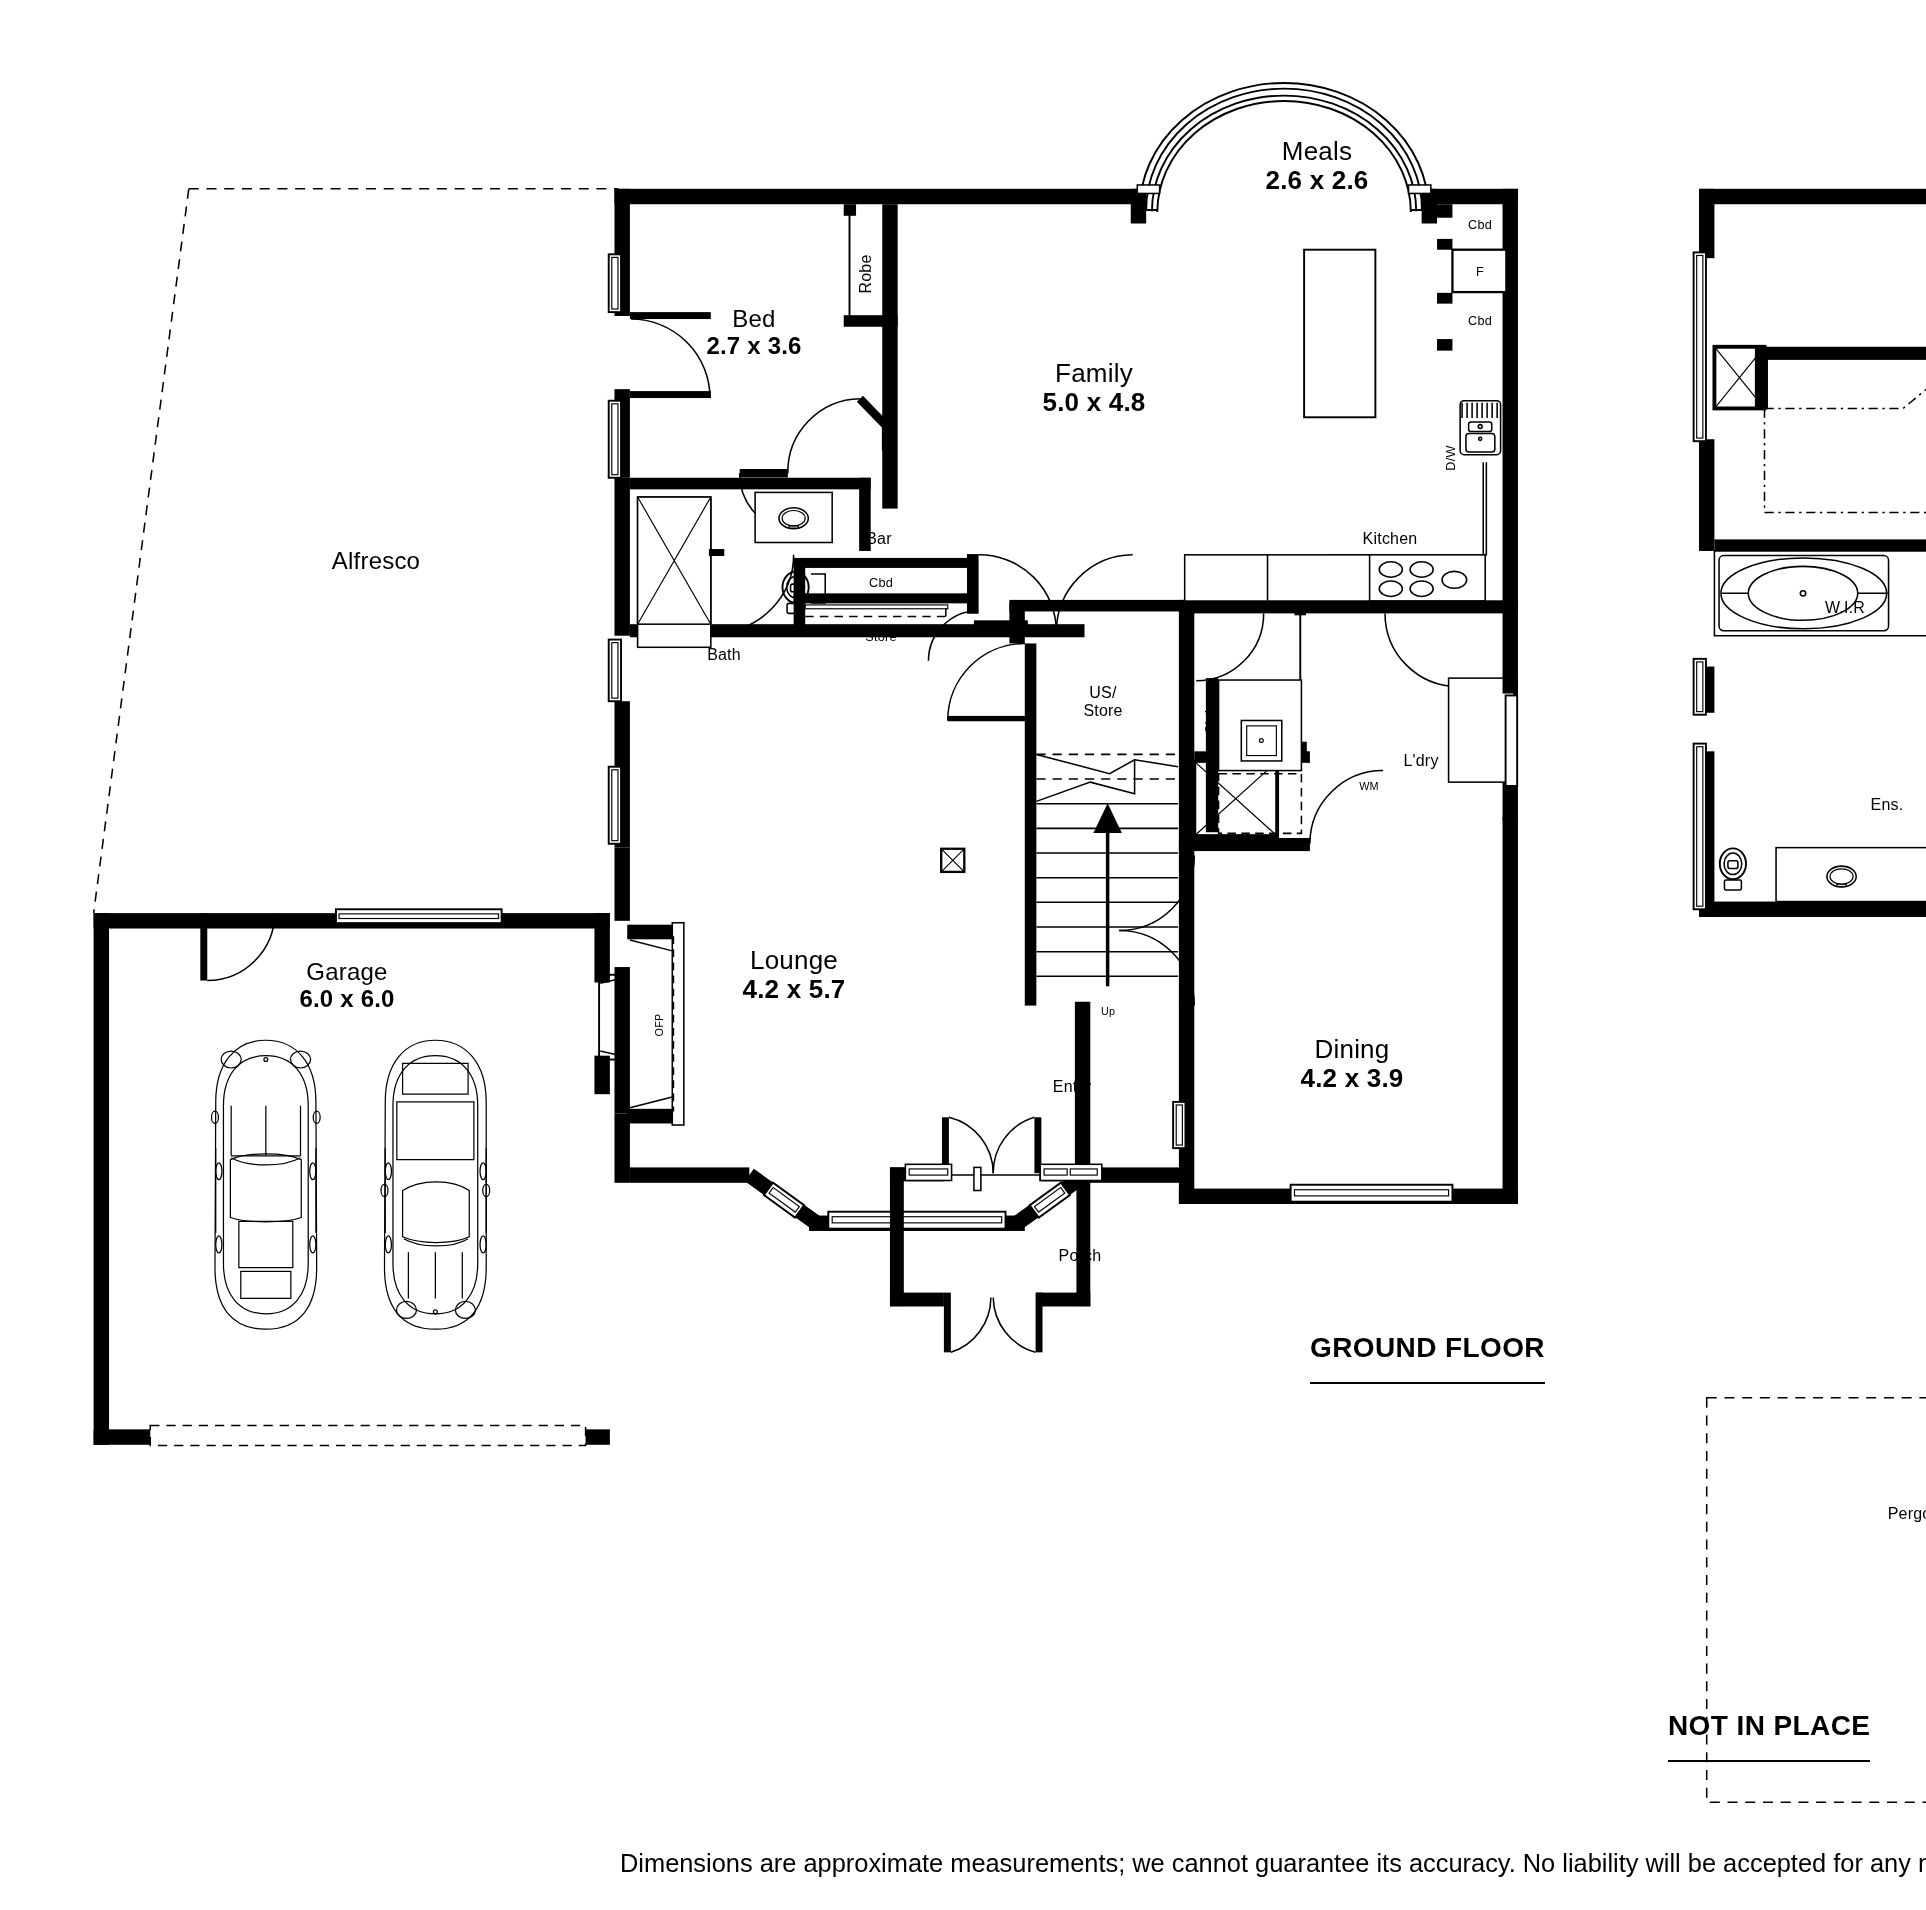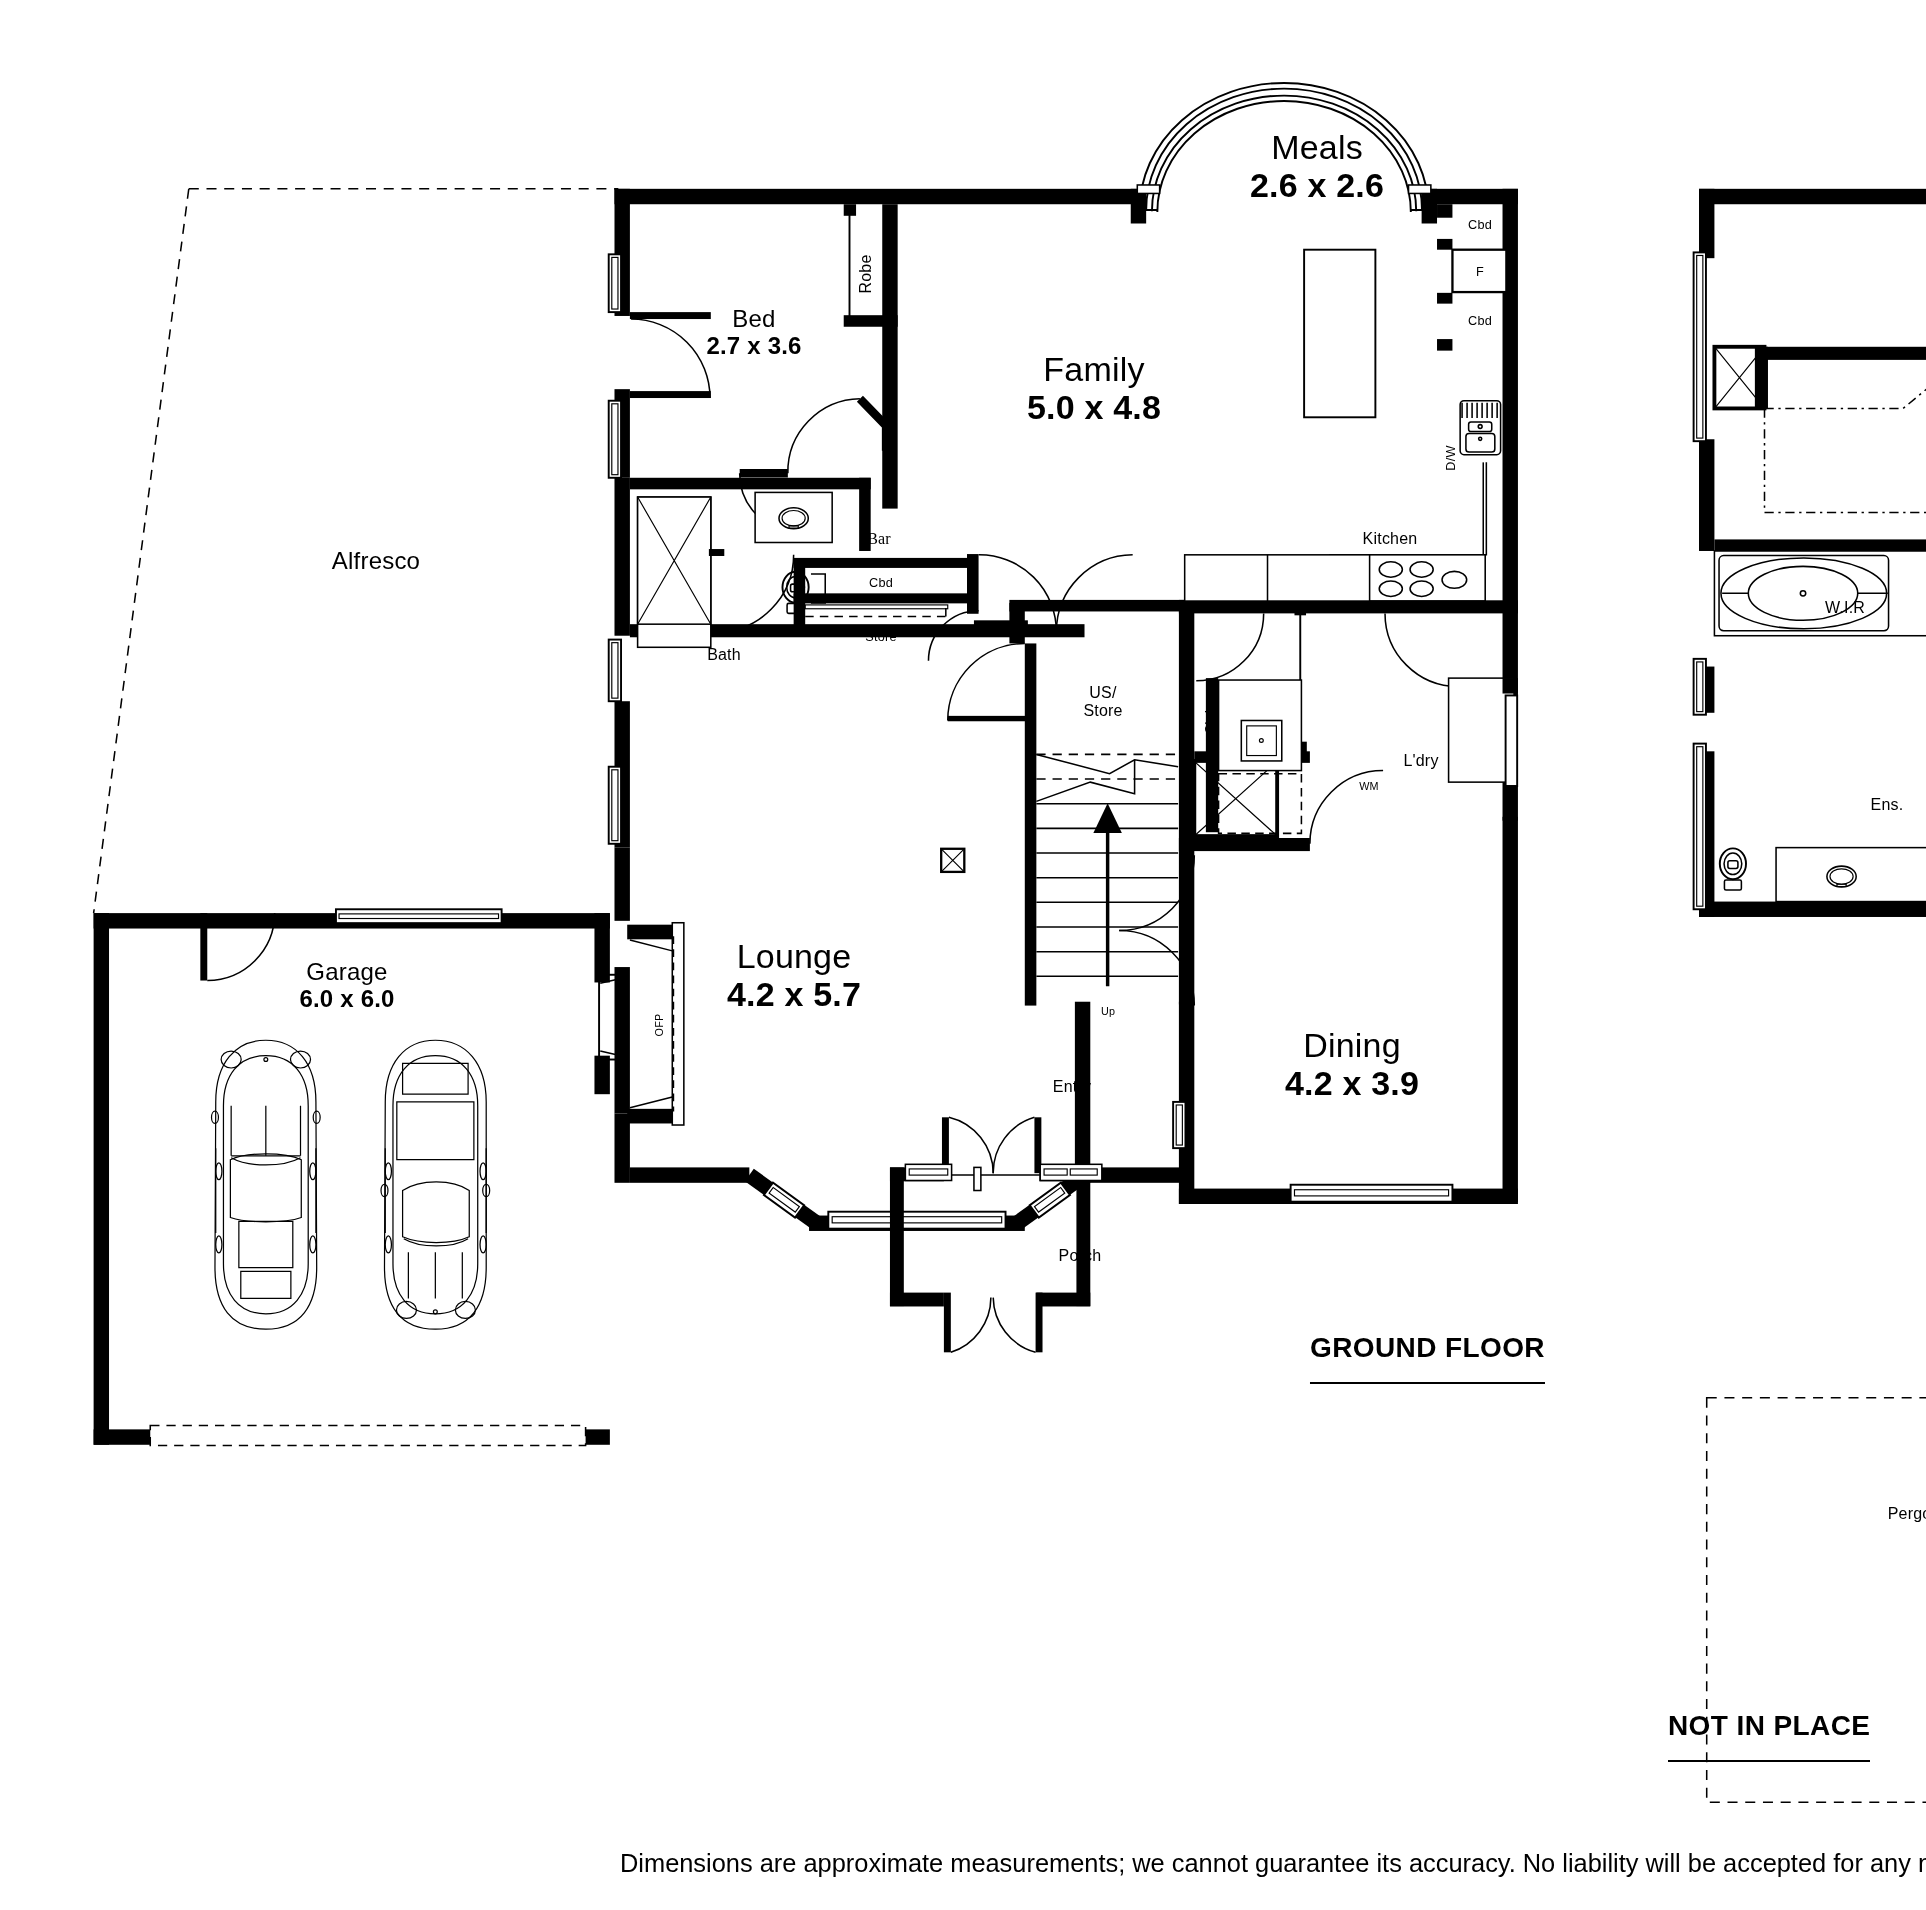--- a/index.html
+++ b/index.html
@@ -23,21 +23,21 @@
     position: absolute;
     text-align: center;
     line-height: 1.12;
     white-space: nowrap;
     font-family: "Liberation Sans", sans-serif;
     color: #000;
     transform: translate(-50%, -50%);
   }
   .lbl .rm   { display:block; font-size: 24px; font-weight: 400; letter-spacing: 0.2px; }
   .lbl .dim  { display:block; font-size: 24px; font-weight: 700; letter-spacing: 0.2px; }
-  .lbl.big .rm, .lbl.big .dim { font-size: 34px; }
+  .lbl.big .rm, .lbl.big .dim { font-size: 26px; }
   .lbl.small .rm { font-size: 16px; }
   .lbl.tiny .rm  { font-size: 12.7px; }
   .lbl.xtiny .rm { font-size: 10.8px; }
 
   .rot90  { transform: translate(-50%, -50%) rotate(-90deg); }
 
   .floor-title {
     position: absolute;
     font-size: 28px;
     font-weight: 700;
@@ -621,21 +621,21 @@
 </div>
 
 <div class="lbl small" style="left:1390px; top:539px;">
   <span class="rm">Kitchen</span>
 </div>
 
 <div class="lbl small" style="left:696px; top:655px;margin-left:28px;">
   <span class="rm">Bath</span>
 </div>
 
-<div class="lbl small" style="left:879px; top:539px;font-family:Liberation Serif, serif;">
+<div class="lbl small" style="left:879px; top:539px;">
   <span class="rm">Bar</span>
 </div>
 <div class="lbl tiny" style="left:881px; top:583px;">
   <span class="rm">Cbd</span>
 </div>
 <div class="lbl tiny" style="left:881px; top:637px;">
   <span class="rm">Store</span>
 </div>
 
 <div class="lbl small" style="left:1103px; top:702px;">

